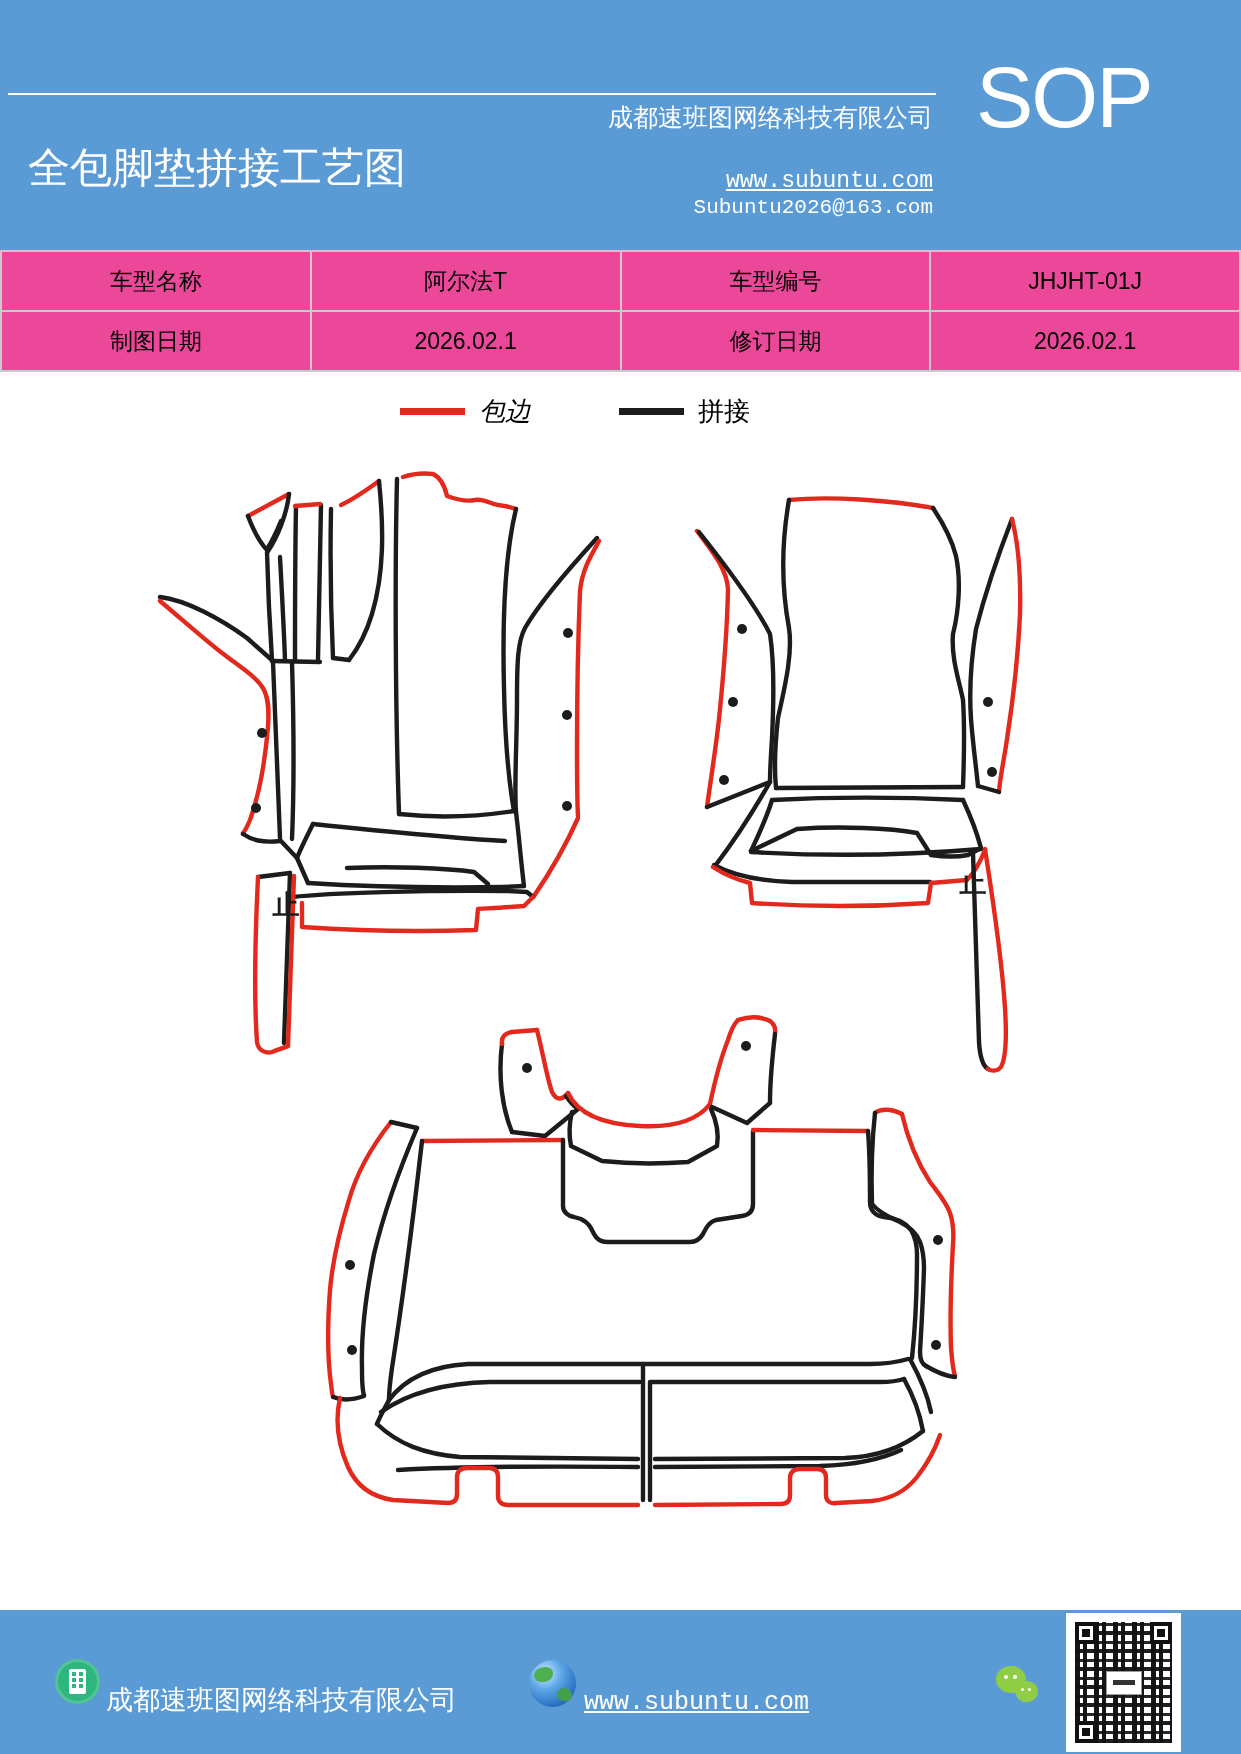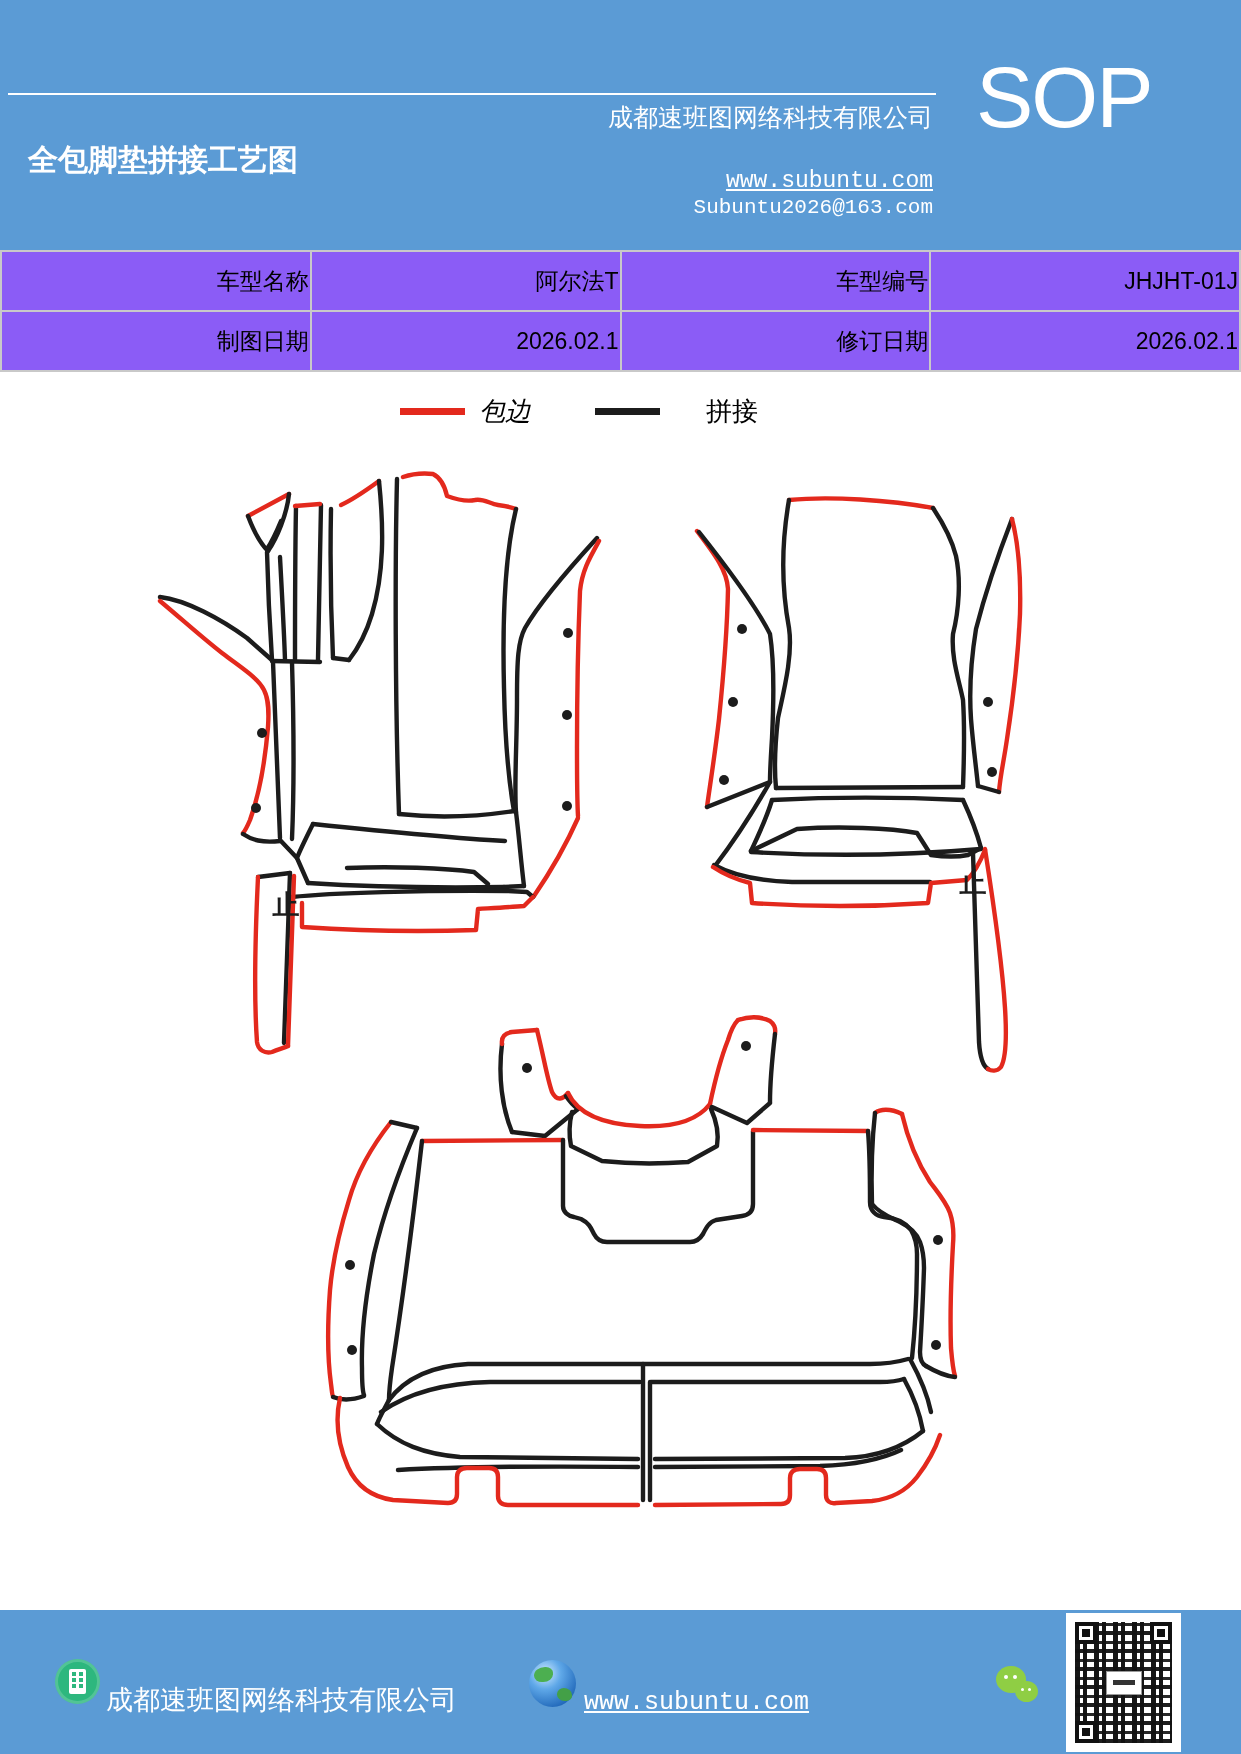--- a/index.html
+++ b/index.html
@@ -3,38 +3,38 @@
 <meta charset="utf-8">
 <style>
   html,body{margin:0;padding:0;background:#e8e8e8;}
   .page{position:relative;width:1241px;height:1754px;background:#fff;margin:0 auto;
         font-family:"Liberation Sans","DejaVu Sans",sans-serif;overflow:hidden;}
 
   
   .header{position:absolute;left:0;top:0;width:1241px;height:250px;background:#5b9bd5;color:#fff;}
   .brand{position:absolute;left:25px;top:16px;font-size:48px;font-weight:800;letter-spacing:1px;}
   .header-rule{position:absolute;left:8px;top:93px;width:928px;height:2px;background:#fff;}
-  .page-title{position:absolute;left:28px;top:140px;font-size:30px;font-weight:700;}
+  .page-title{position:absolute;left:28px;top:140px;font-size:42px;font-weight:400;}
   .company-name{position:absolute;right:308px;top:101px;font-size:25px;}
   .sop{position:absolute;left:976px;top:48px;font-size:86px;font-weight:400;letter-spacing:-2px;}
   .site-link{position:absolute;right:308px;top:168px;font-size:23px;color:#fff;text-decoration:underline;
              font-family:"Liberation Mono","DejaVu Sans Mono",monospace;cursor:pointer;}
   .email-text{position:absolute;right:308px;top:196px;font-size:21px;
              font-family:"Liberation Mono","DejaVu Sans Mono",monospace;margin-left:12px;}
 
   
   .info-table{position:absolute;left:0;top:250px;width:1241px;border-collapse:collapse;table-layout:fixed;}
-  .info-table td{border:2px solid #c9c9c9;height:56px;text-align:right;vertical-align:middle;
-                 font-size:23px;color:#000;background:#8b5cf6;}
+  .info-table td{border:2px solid #c9c9c9;height:56px;text-align:center;vertical-align:middle;
+                 font-size:23px;color:#000;background:#ec4899;}
   .info-table td.val{font-family:"Liberation Sans",sans-serif;}
 
   
   .legend-item{position:absolute;top:396px;height:30px;display:flex;align-items:center;}
   .legend-item.edging{left:400px;font-style:italic;}
-  .legend-item.stitch{left:595px;gap:32px;}
+  .legend-item.stitch{left:619px;}
   .legend-swatch{width:65px;height:7px;display:inline-block;}
   .legend-label{margin-left:14px;font-size:26px;color:#000;}
 
   
   .diagram-svg{position:absolute;left:0;top:0;width:1241px;height:1754px;}
 
   
   .footer{position:absolute;left:0;top:1610px;width:1241px;height:144px;background:#5b9bd5;color:#fff;}
   .bld-icon{position:absolute;left:55px;top:49px;width:45px;height:45px;border-radius:50%;
             background:#2db77e;box-shadow:inset 0 0 0 3px rgba(255,255,255,.18);}

